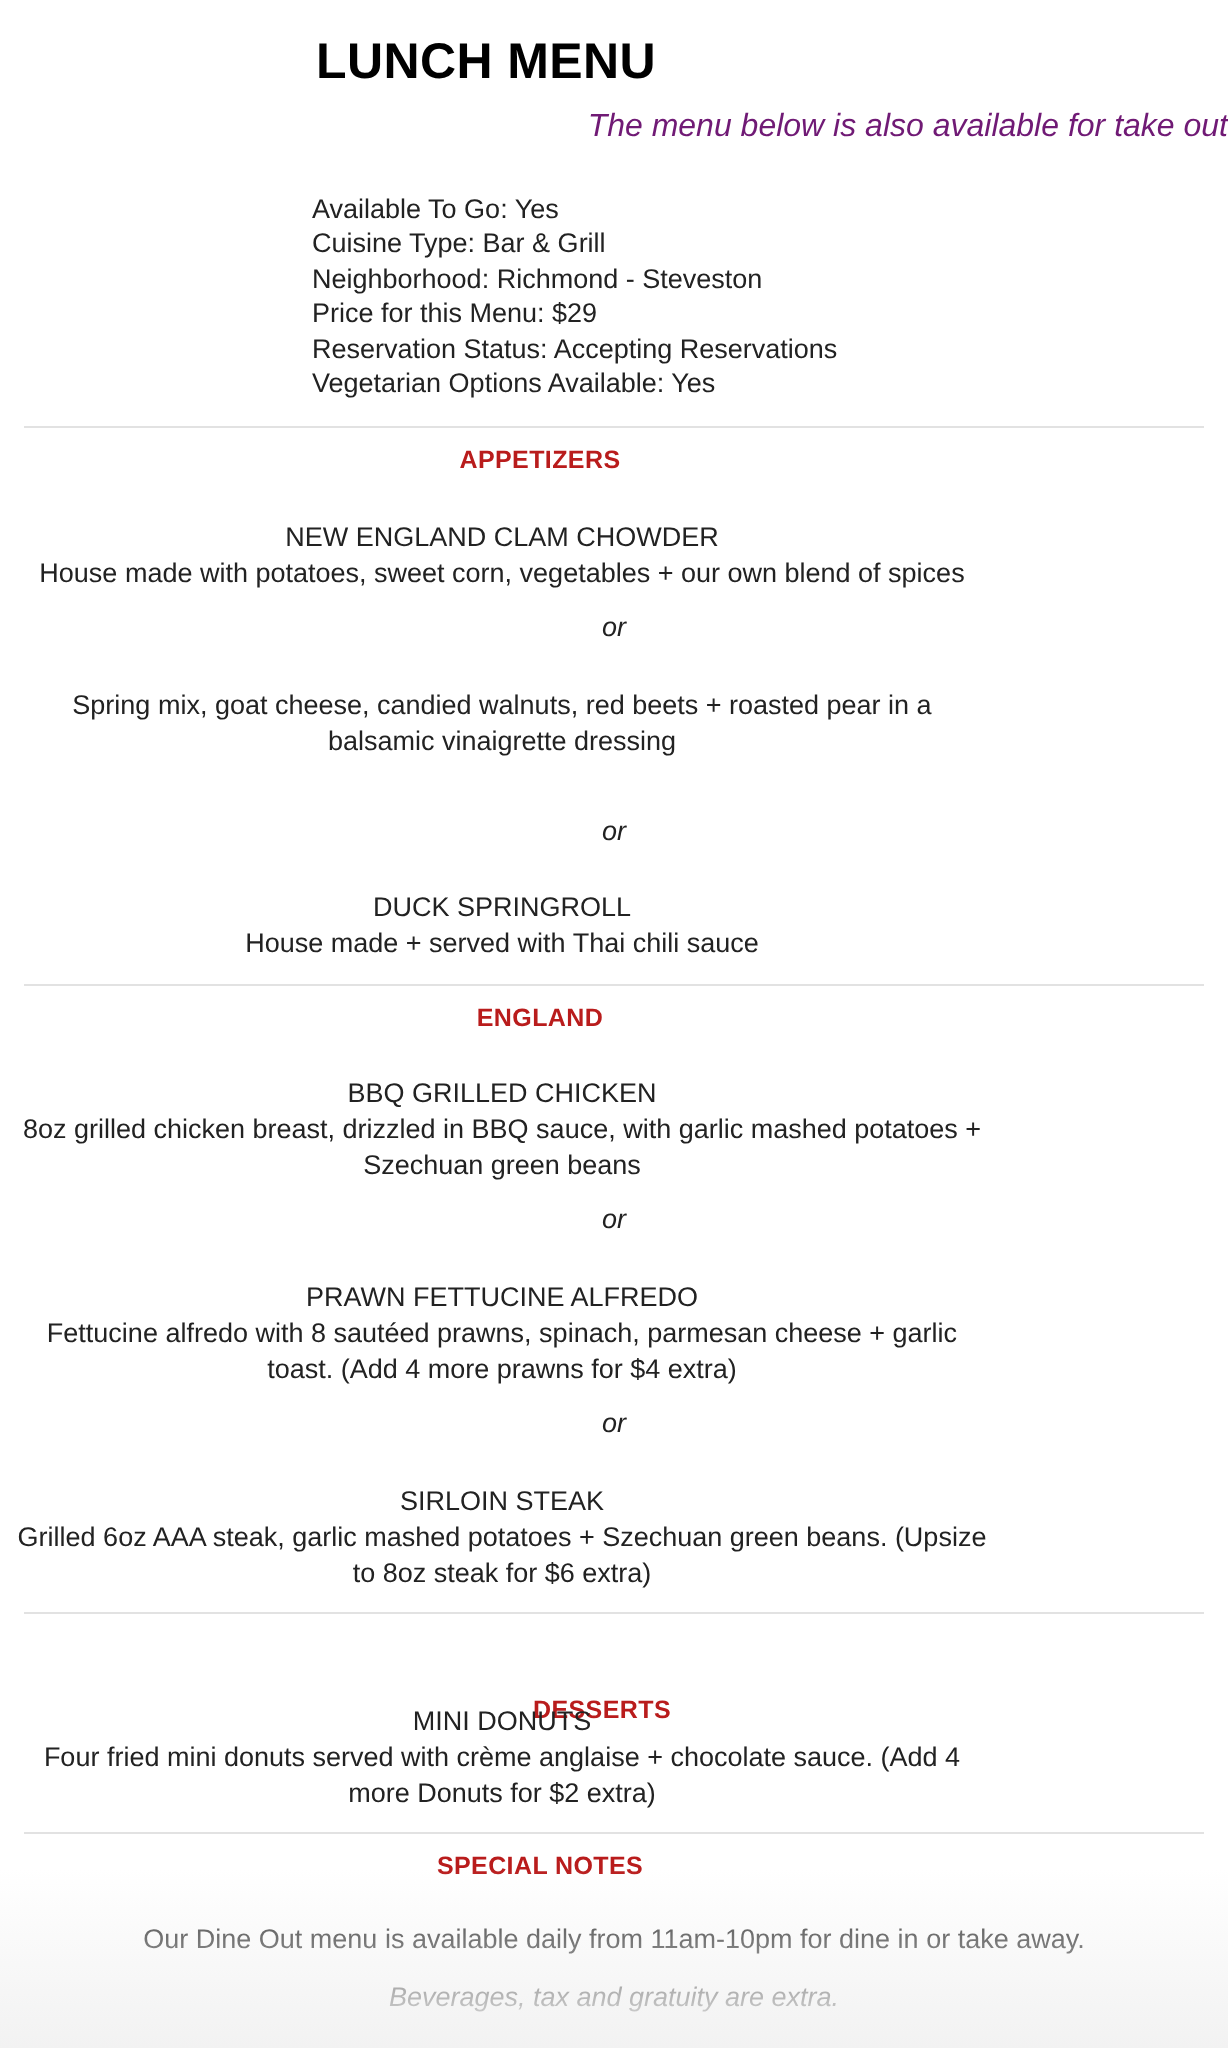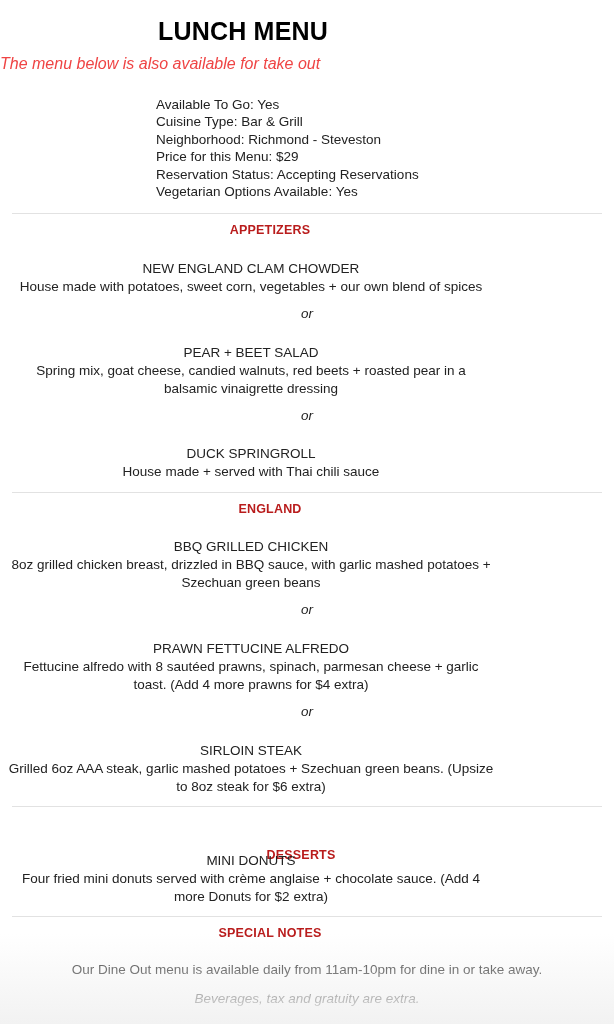--- a/index.html
+++ b/index.html
@@ -29,24 +29,24 @@
       font-size: 25px;
       font-weight: bold;
       color: #000000;
       letter-spacing: 0.2px;
     }
     .subtitle {
       position: absolute;
       top: 55px;
       left: 0;
       width: 614px;
-      text-align: left;
+      text-align: right;
       font-size: 16px;
       font-style: italic;
-      color: #ef4444;
+      color: #701a75;
     }
     .info {
       position: absolute;
       top: 96px;
       left: 156px;
       font-size: 13.5px;
       line-height: 17.4px;
       color: #222222;
     }
     .info div { white-space: nowrap; }
@@ -131,21 +131,20 @@
   <div class="divider" style="top:213px;"></div>
   <div class="section-head" style="top:223px;">APPETIZERS</div>
 
   <div class="item" style="top:260px;">
     <div class="item-name">NEW ENGLAND CLAM CHOWDER</div>
     <div class="item-desc">House made with potatoes, sweet corn, vegetables + our own blend of spices</div>
   </div>
   <div class="or" style="top:306px;">or</div>
 
   <div class="item" style="top:344px;">
-    <div class="item-name">PEAR + BEET SALAD</div>
     <div class="item-desc">Spring mix, goat cheese, candied walnuts, red beets + roasted pear in a balsamic vinaigrette dressing</div>
   </div>
   <div class="or" style="top:408px;">or</div>
 
   <div class="item" style="top:445px;">
     <div class="item-name">DUCK SPRINGROLL</div>
     <div class="item-desc">House made + served with Thai chili sauce</div>
   </div>
 
   <div class="divider" style="top:492px;"></div>

